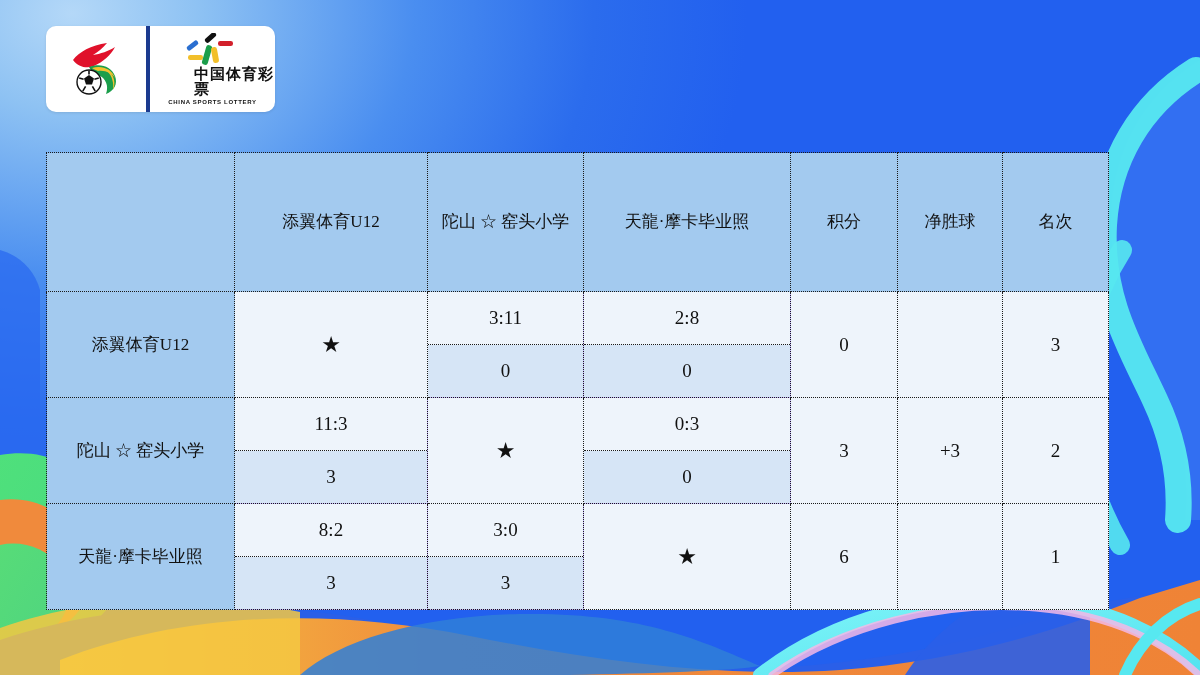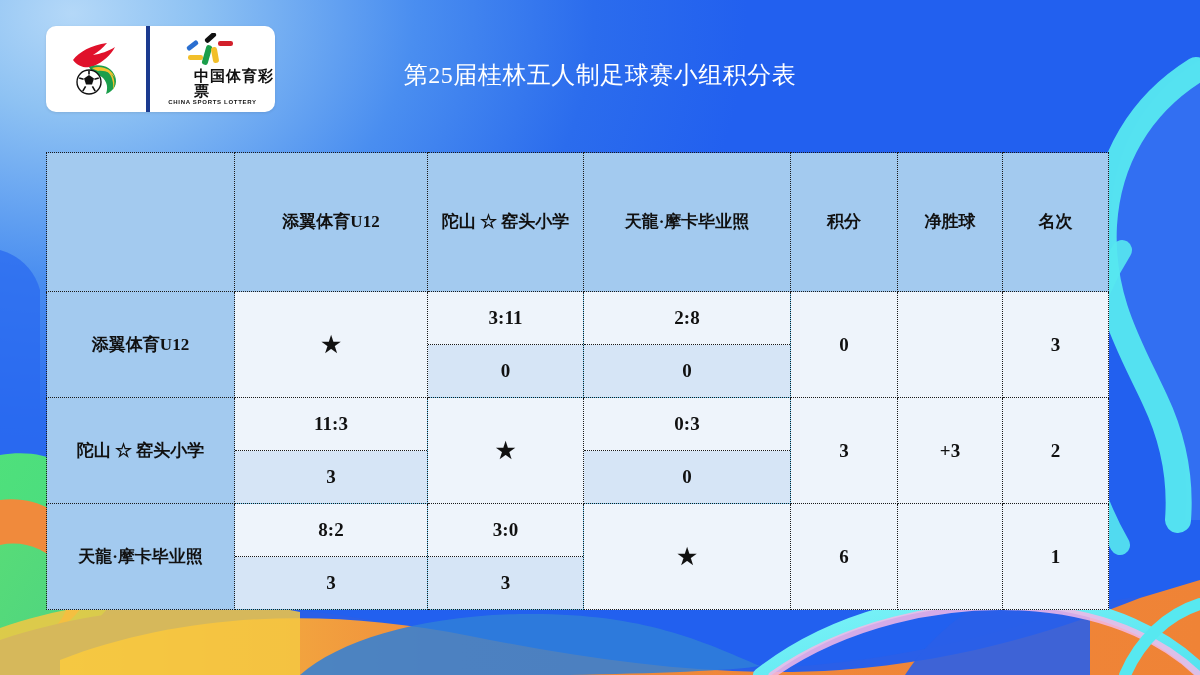--- a/index.html
+++ b/index.html
@@ -46,21 +46,21 @@
     width: 4px; height: 86px;
     background: #1b3a8f;
   }
   #logo-right {
     flex: 1; height: 100%;
     display: flex; flex-direction: column;
     align-items: center; justify-content: center;
     gap: 1px;
   }
   #clottery-cn {
-    font-family: Liberation Sans, sans-serif;
+    font-family: Liberation Mono, monospace;
     font-size: 15px;
     font-weight: bold;
     color: #111;
     letter-spacing: 1px;
     line-height: 1;
     margin-left: 44px;
   }
   #clottery-en {
     font-family: "Liberation Sans", sans-serif;
     font-size: 6px;
@@ -90,38 +90,38 @@
     width: 1055px; height: 453px;
     border-collapse: collapse;
     table-layout: fixed;
     z-index: 4;
     border: 1px dotted #1a1a1a;
   }
   #score-table td, #score-table th {
     border: 1px dotted #1a1a1a;
     text-align: center;
     vertical-align: middle;
-    font-weight: bold;
+    font-weight: normal;
     padding: 0;
     color: #111;
   }
   .th-cell {
     background: #a3caef;
     font-size: 17px;
     height: 138px;
     line-height: 1.35;
     padding: 0 6px;
   }
   .teamname-cell {
     background: #a3caef;
     font-size: 17px;
     padding: 0 4px;
   }
   .result-cell {
-    background: #7dd3fc;
+    background: #c4b5fd;
     padding: 0;
     height: 105px;
   }
   .star-cell {
     background: #eef4fb;
     font-size: 22px;
     color: #000;
   }
   .plain-cell {
     background: #eef4fb;
@@ -237,21 +237,20 @@
       <rect x="4" y="22" width="15" height="5" rx="2.2" fill="#f2bf2a"></rect>
       <rect x="20" y="12" width="6" height="20" rx="2.6" fill="#1b9e4b" transform="rotate(16 23 22)"></rect>
       <rect x="28" y="14" width="6" height="16" rx="2.6" fill="#f2bf2a" transform="rotate(-10 31 22)"></rect>
     </svg>
     <div id="clottery-cn">中国体育彩票</div>
     <div id="clottery-en">CHINA SPORTS LOTTERY</div>
   </div>
 </div>
 
 <div id="title-block">
-  <div id="title-main">第25届桂林五人制足球赛小组积分表</div>
 </div>
 
 <table id="score-table">
   <colgroup>
     <col class="c0">
       <col class="c1">
       <col class="c2">
       <col class="c3">
     <col class="c4">
       <col class="c5">

